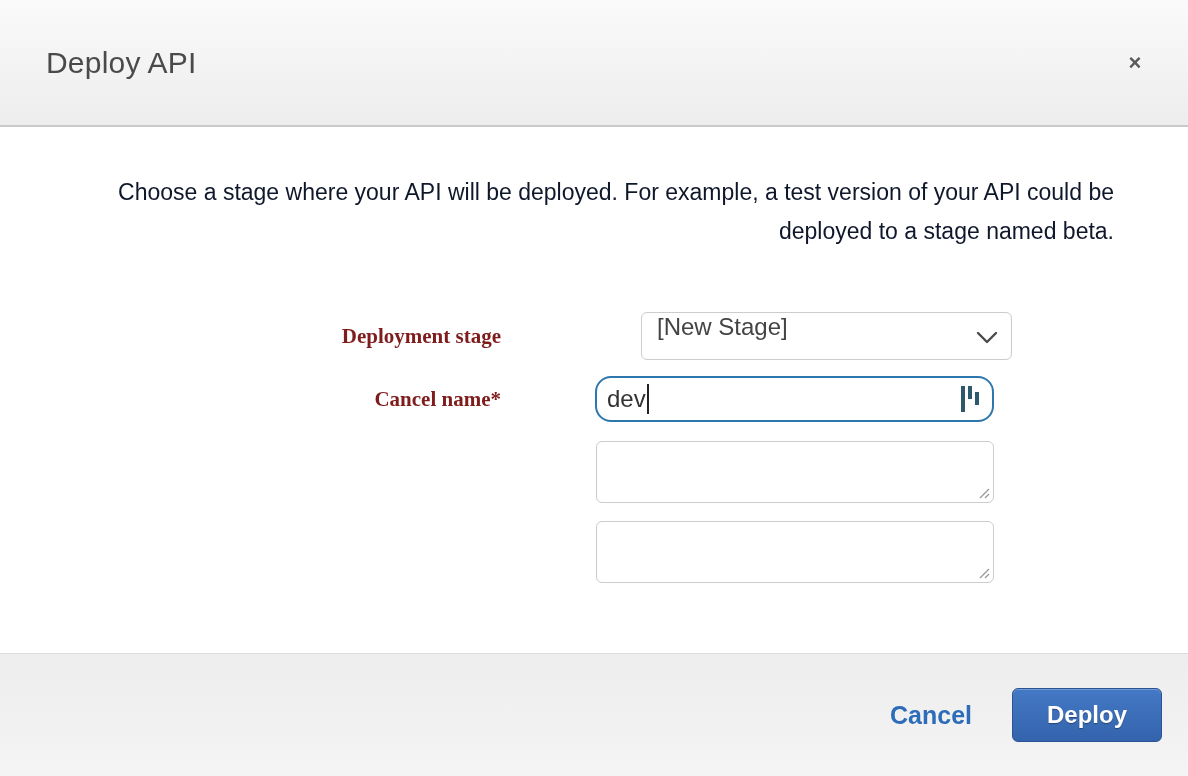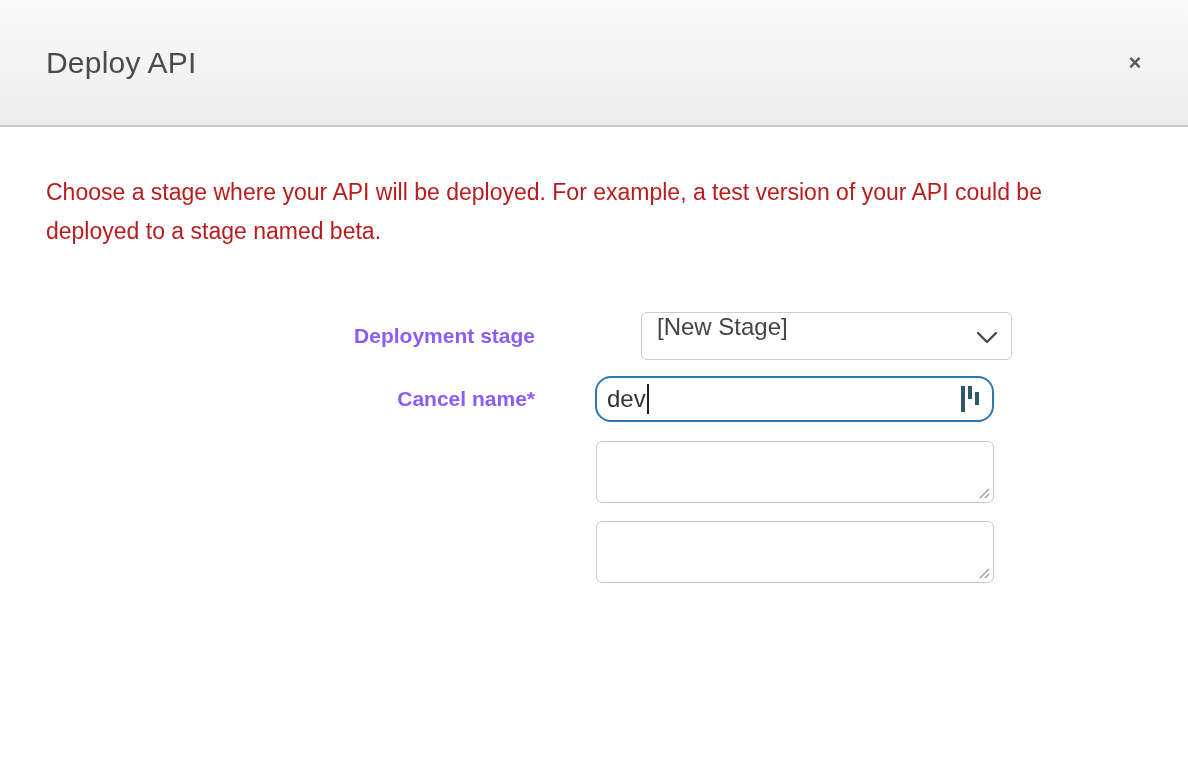--- a/index.html
+++ b/index.html
@@ -53,34 +53,36 @@
   }
 
   
   .modal-desc {
     position: absolute;
     top: 173px;
     left: 46px;
     width: 1068px;
     font-size: 23px;
     line-height: 39px;
-    color: #b91c1c;
+    color: #0f172a;
+    text-align: right;
   }
 
   .form-label {
     position: absolute;
-    right: 653px;   
+    right: 687px;   
     left: 46px;
     text-align: right;
     font-size: 21px;
     font-weight: 700;
-    color: #8b5cf6;
+    color: #7f1d1d;
     display: flex;
     align-items: center;
     justify-content: flex-end;
+    font-family: Liberation Serif, serif;
   }
   .lbl-row1 { top: 312px; height: 48px; }
   .lbl-row2 { top: 376px; height: 46px; }
   .lbl-row3 { top: 441px; height: 62px; }
   .lbl-row4 { top: 521px; height: 62px; }
 
   .select-box {
     position: absolute;
     left: 596px; top: 312px;
     width: 371px; height: 48px;
@@ -238,14 +240,18 @@
 
   <div class="textarea-box ta-row4">
     <span></span>
     <span class="resize-handle">
       <svg width="13" height="13" viewBox="0 0 13 13">
           <path d="M12 3 L3 12 M12 8 L8 12" stroke="#999" stroke-width="1.3" fill="none"></path>
         </svg>
     </span>
   </div>
 
+  <div class="modal-footer">
+    <button class="cancel-link">Cancel</button>
+    <button class="deploy-btn">Deploy</button>
+  </div>
 
 </div>
 
 </body></html>

